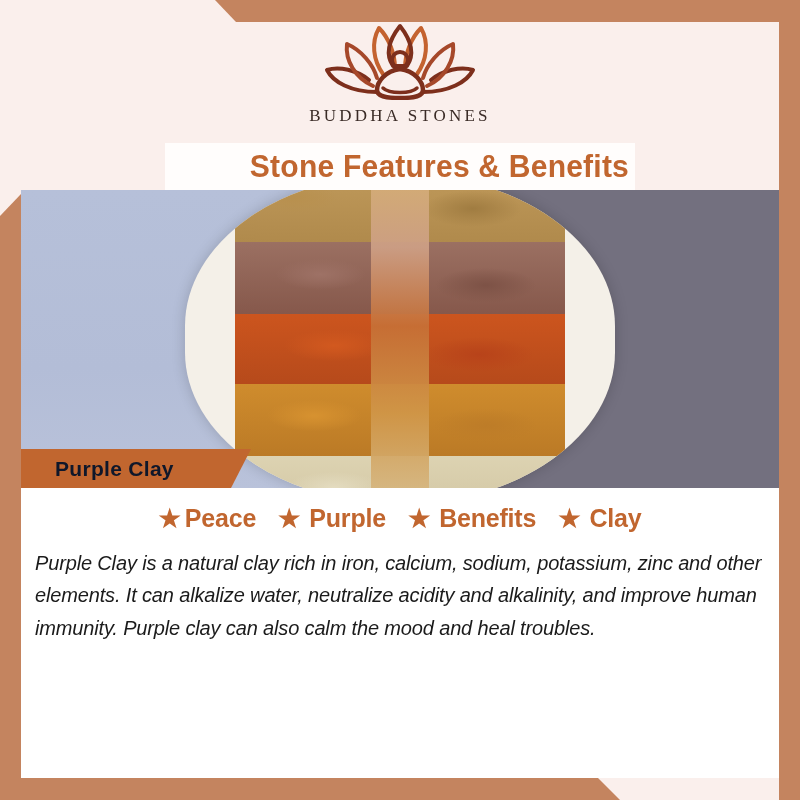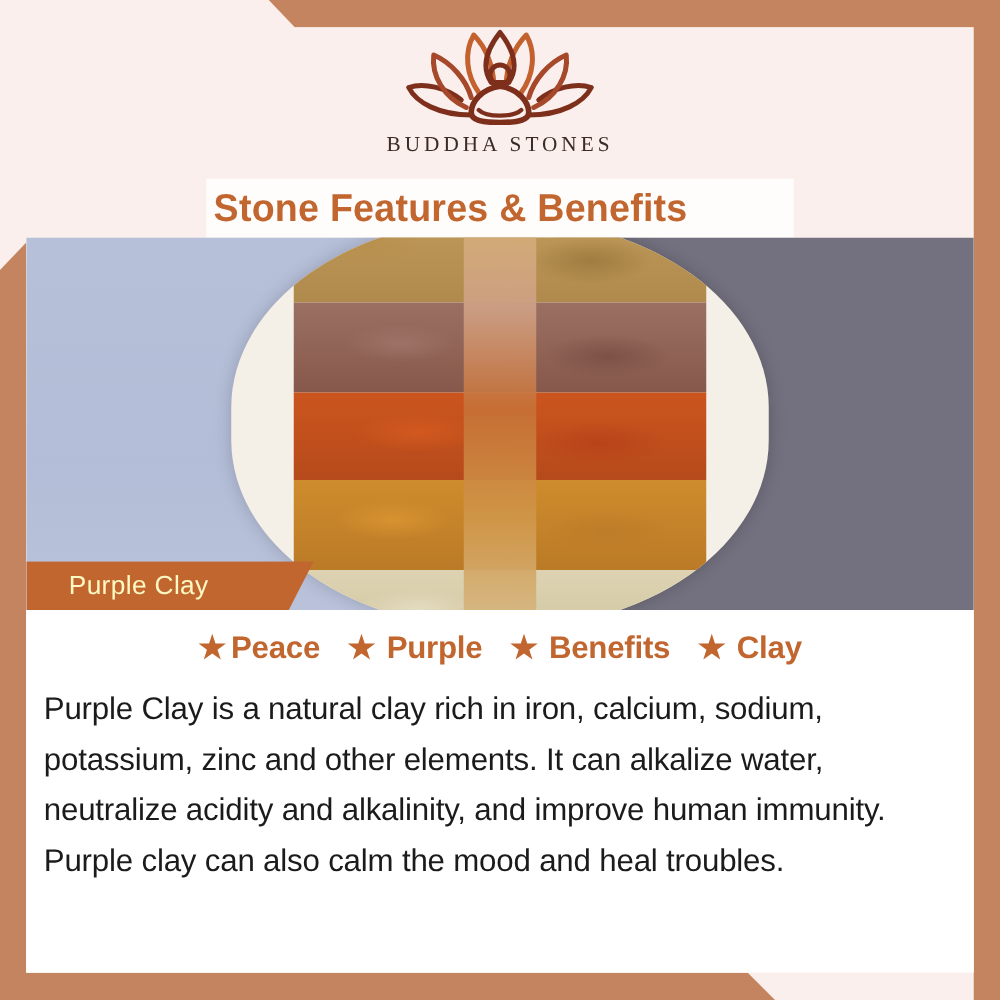--- a/index.html
+++ b/index.html
@@ -77,21 +77,21 @@
   
   .title-band {
     position: absolute;
     left: 165px;
     top: 143px;
     width: 470px;
     height: 47px;
     background: #fffdfc;
     display: flex;
     align-items: center;
-    justify-content: flex-start;
+    justify-content: flex-end;
   }
   .title-text {
     font-family: "Liberation Sans Narrow", "Liberation Sans", sans-serif;
     font-size: 31px;
     font-weight: bold;
     color: #c1662f;
     letter-spacing: 0.2px;
     transform: scaleX(0.97);
     white-space: nowrap;
   }
@@ -180,23 +180,23 @@
     top: 449px;
     width: 230px;
     height: 39px;
     background: #c1662f;
     clip-path: polygon(0 0, 230px 0, 210px 39px, 0 39px);
     display: flex;
     align-items: center;
   }
   .name-text {
     margin-left: 34px;
-    color: #fef9c3;
+    color: #0f172a;
     font-size: 21px;
-    font-weight: normal;
+    font-weight: bold;
     letter-spacing: 0.3px;
   }
 
   
   .content {
     position: absolute;
     left: 21px;
     top: 488px;
     width: 758px;
     height: 290px;
@@ -216,25 +216,26 @@
     color: #c1662f;
     font-size: 25px;
     font-weight: bold;
     letter-spacing: -0.2px;
     white-space: nowrap;
   }
   .tag .star { font-size: 25px; line-height: 1; }
   .tag.sp { gap: 9px; }
   .desc {
     margin: 14px 14px 0 14px;
-    font-size: 25px;
+    font-size: 20px;
     line-height: 1.62;
     color: #1b1b1b;
     font-weight: 500;
     letter-spacing: -0.15px;
+    font-style: italic;
   }
 </style>
 </head>
 <body>
 
 <div class="poster">
 
   <div class="frame-top"></div>
   <div class="frame-right"></div>
   <div class="frame-left"></div>

